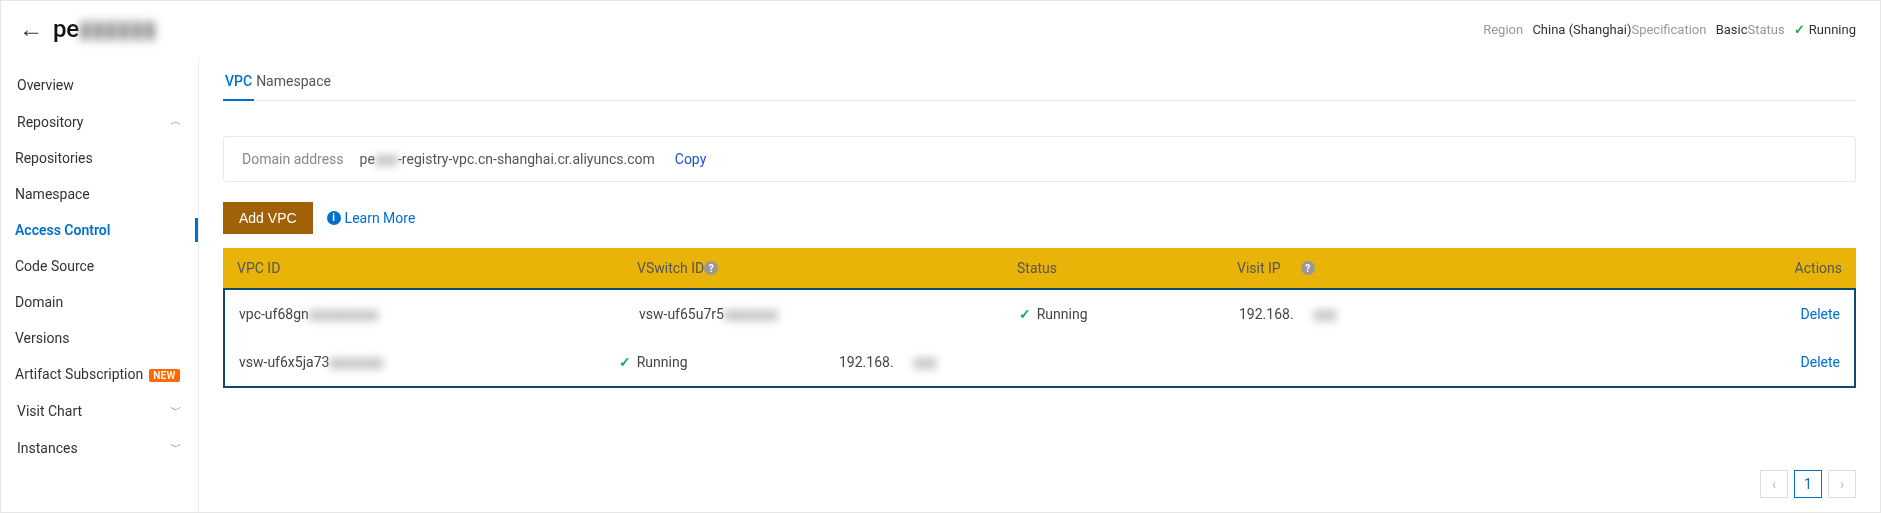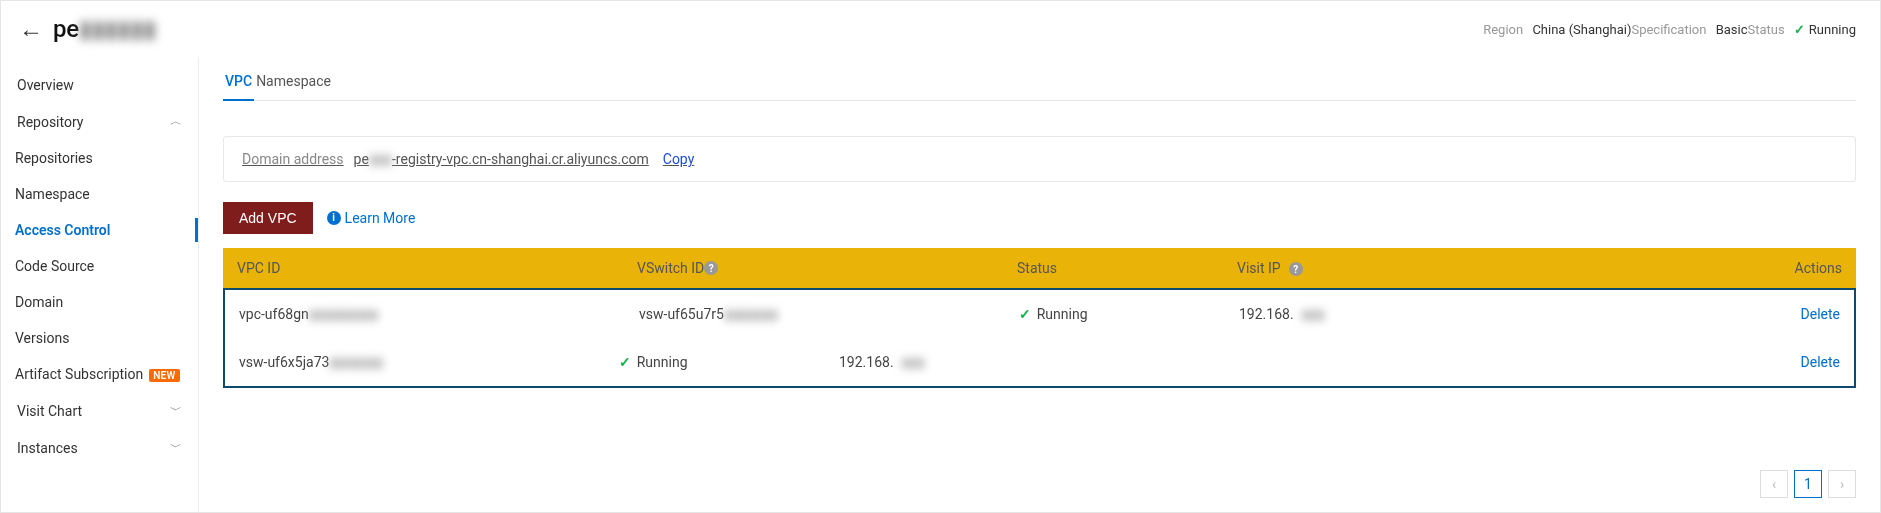--- a/index.html
+++ b/index.html
@@ -26,37 +26,37 @@
 .side-item.active::after { content:""; position:absolute; right:0; top:6px; bottom:6px; width:3px; background:#0070cc; }
 .chevron { color: #888; font-size: 12px; user-select:none; }
 .new-badge { background:#ff6a00; color:#fff; font-size:10px; padding:1px 4px; border-radius:2px; margin-left:6px; font-weight:600; letter-spacing:0.3px;}
 
 .content { flex: 1; padding: 0 24px 0 24px; overflow: hidden; }
 
 .tabs { display: flex; border-bottom: 1px solid #e5e5e5; padding-top: 6px; margin-bottom: 35px; text-align: right;}
 .tab { padding: 10px 2px; color: #555; cursor: pointer; }
 .tab.active { color: #0070cc; border-bottom: 2px solid #0070cc; margin-bottom: -1px; font-weight:500;}
 
-.domain-box { border: 1px solid #e8e8e8; border-radius: 3px; padding: 14px 18px; display: flex; align-items: center; gap: 4px; margin-bottom: 20px; color:#555;text-decoration:underline;}
+.domain-box { border: 1px solid #e8e8e8; border-radius: 3px; padding: 14px 18px; display: flex; align-items: center; gap: 10px; margin-bottom: 20px; color:#555;}
 .domain-label { color: #888; margin-right: 6px; }
 .domain-val { color:#555; }
 .domain-blur { filter: blur(4px); color:#aaa; user-select:none; }
 .copy-link { color: #1d4ed8; cursor: pointer; margin-left: 10px;}
 
 .action-row { display:flex; align-items:center; gap:14px; margin-bottom: 14px;}
-.btn-primary { background:#7f1d1d; color:#fff; border:none; padding: 8px 16px; cursor:pointer; font-size:14px; }
+.btn-primary { background:#a16207; color:#fff; border:none; padding: 8px 16px; cursor:pointer; font-size:14px; }
 .learn-more { color:#0070cc; cursor:pointer; display:inline-flex; align-items:center; gap:4px;}
 .info-circle { display:inline-flex; width:14px; height:14px; border-radius:50%; background:#0070cc; color:#fff; font-size:10px; align-items:center; justify-content:center; font-weight:bold; line-height:1;}
 
 .table { width:100%; }
 .thead { display:flex; background:#eab308; padding: 12px 14px; color:#555; align-items:center;}
 .col-vpc { flex: 0 0 400px; }
 .col-vsw { flex: 0 0 380px; display:flex; align-items:center; }
 .col-status { flex: 0 0 220px; }
-.col-ip { flex: 0 0 280px; display:flex; align-items:flex-end; gap:8px;}
+.col-ip { flex: 0 0 280px; display:flex; align-items:center; gap:20px;}
 .col-actions { flex: 1; text-align: right; }
 .help-q { display:inline-flex; width:14px; height:14px; border-radius:50%; background:#999; color:#fff; font-size:10px; align-items:center; justify-content:center; font-weight:bold;}
 
 .highlight-rows { border: 2px solid #0c4a6e; }
 .trow { display:flex; padding: 16px 14px; align-items:center; color:#444;}
 .trow + .trow { border-top: 0; }
 .blur-tail { filter: blur(4px); color:#aaa; user-select:none; }
 .status-cell { display:flex; align-items:center; gap:6px;}
 .check-green { color:#1cae50; font-weight:bold; }
 .delete-link { color:#0070cc; cursor:pointer; }

